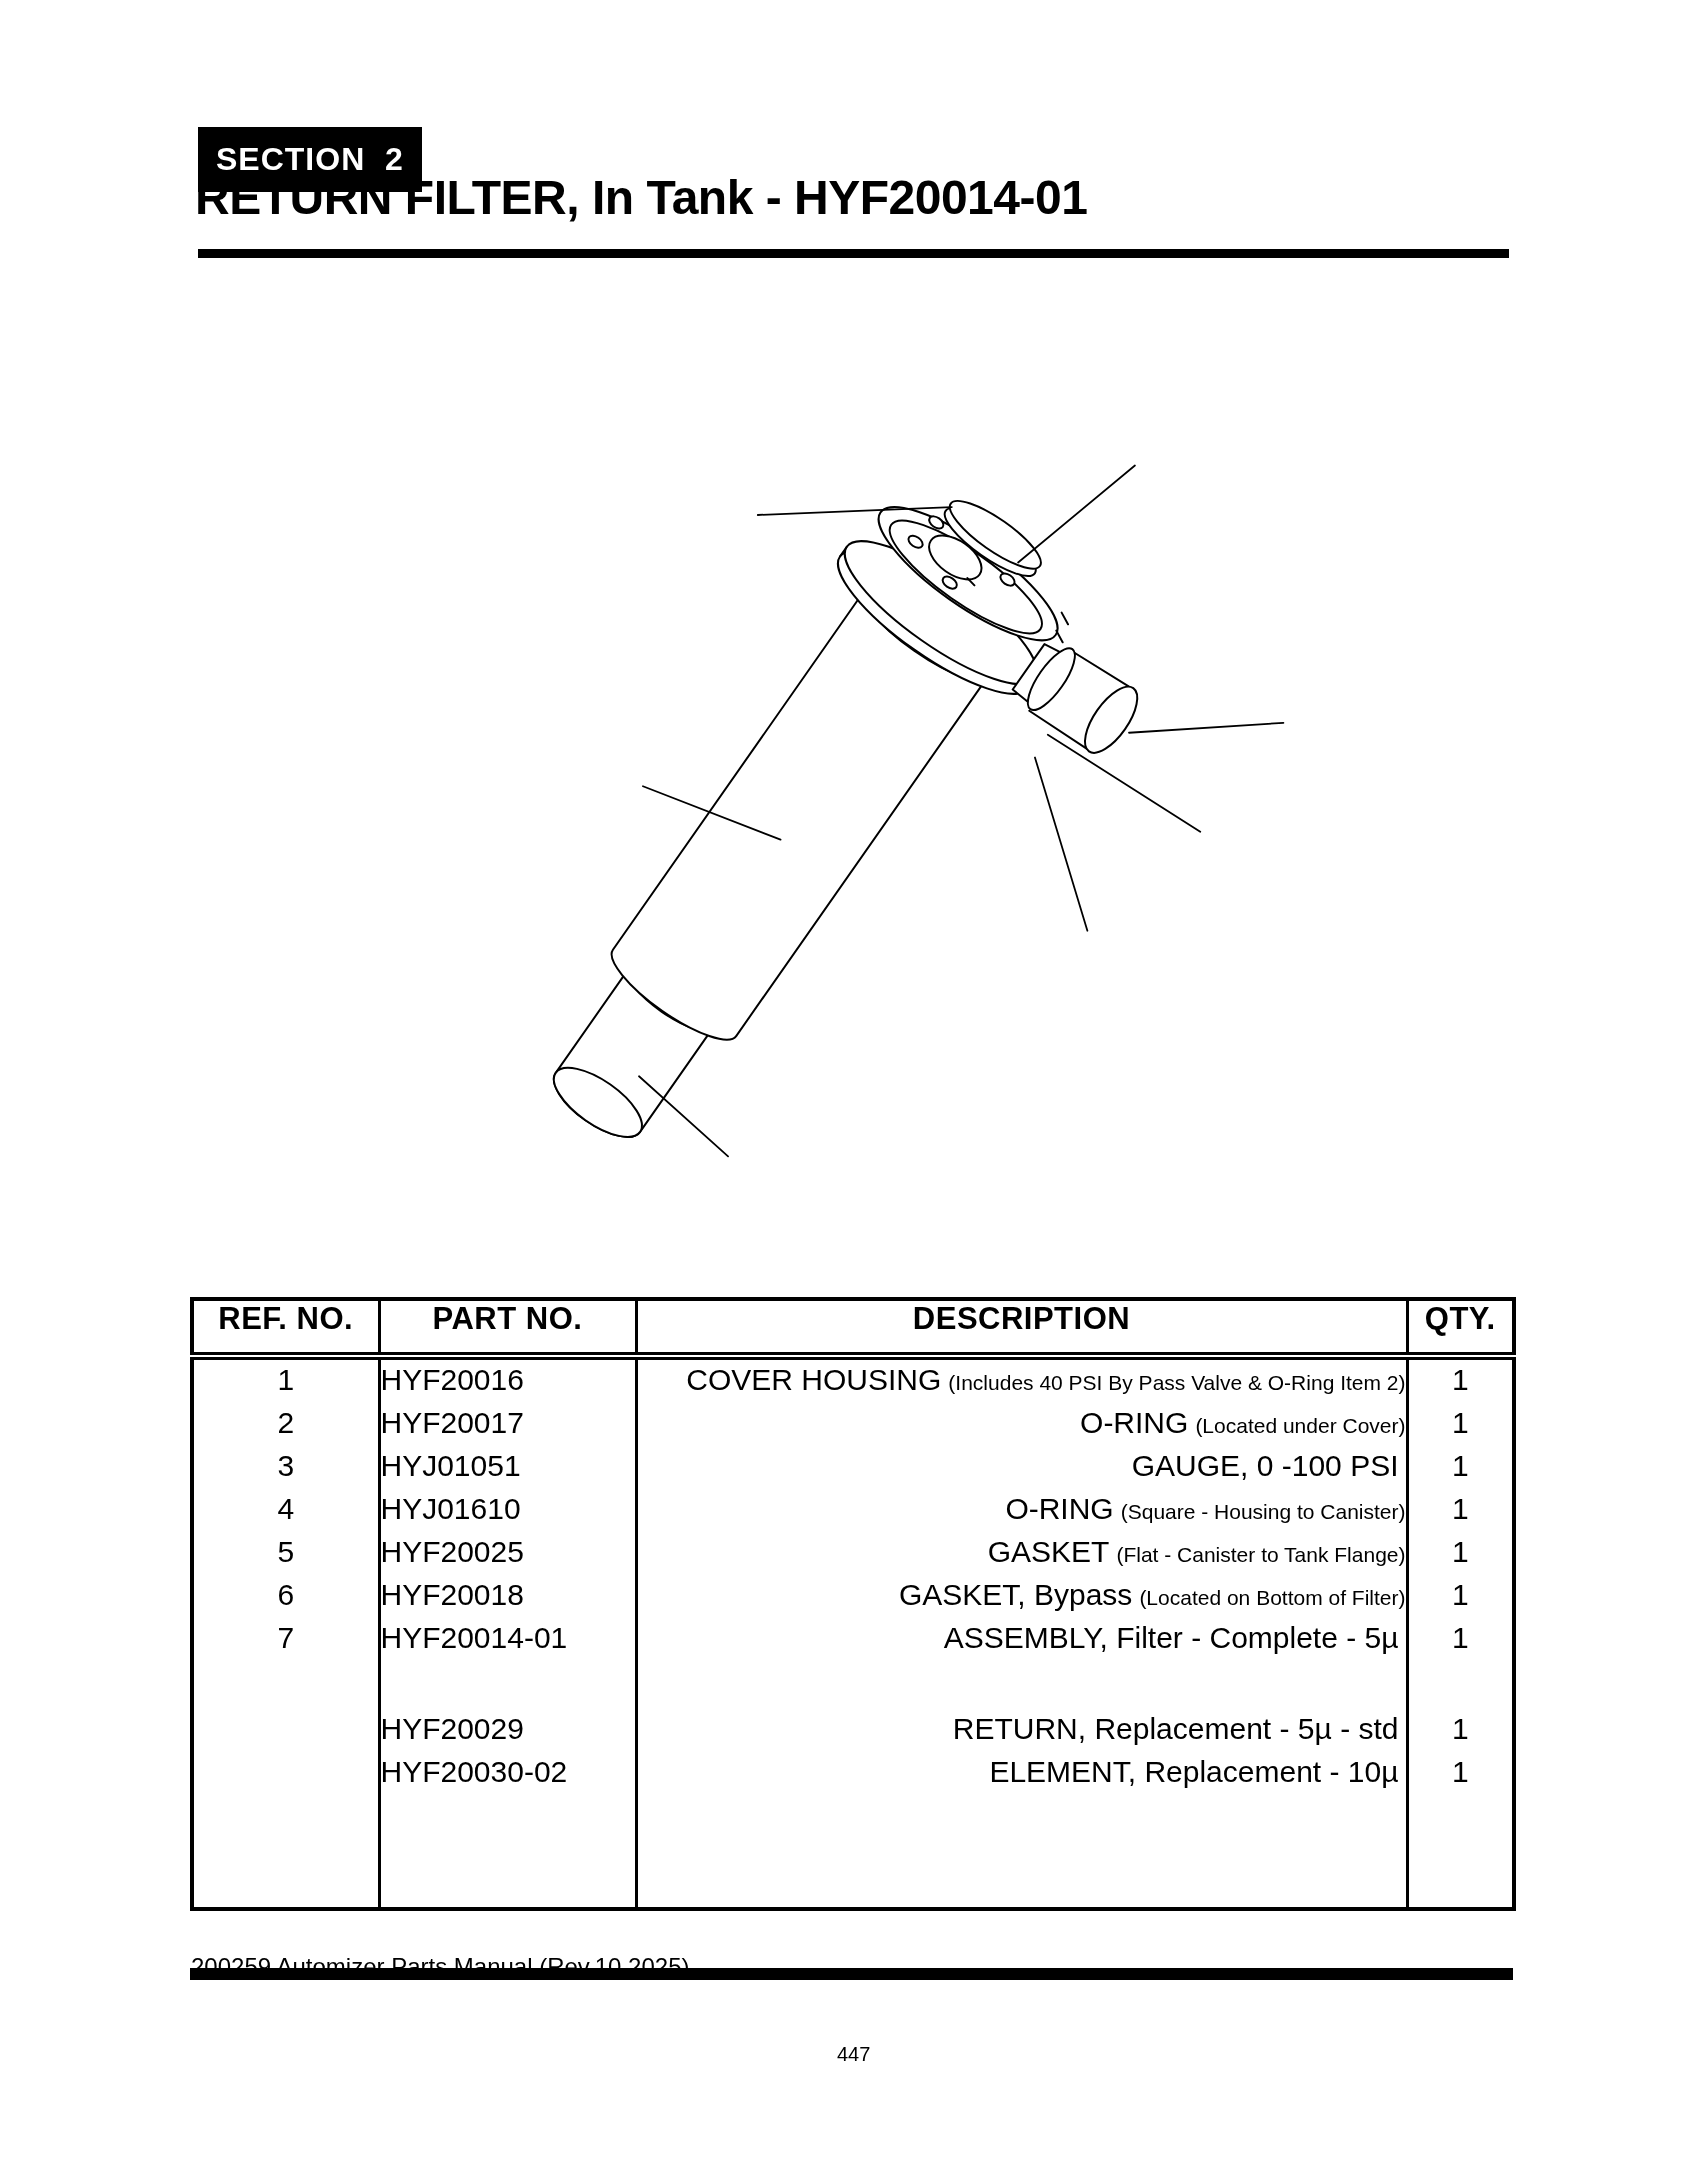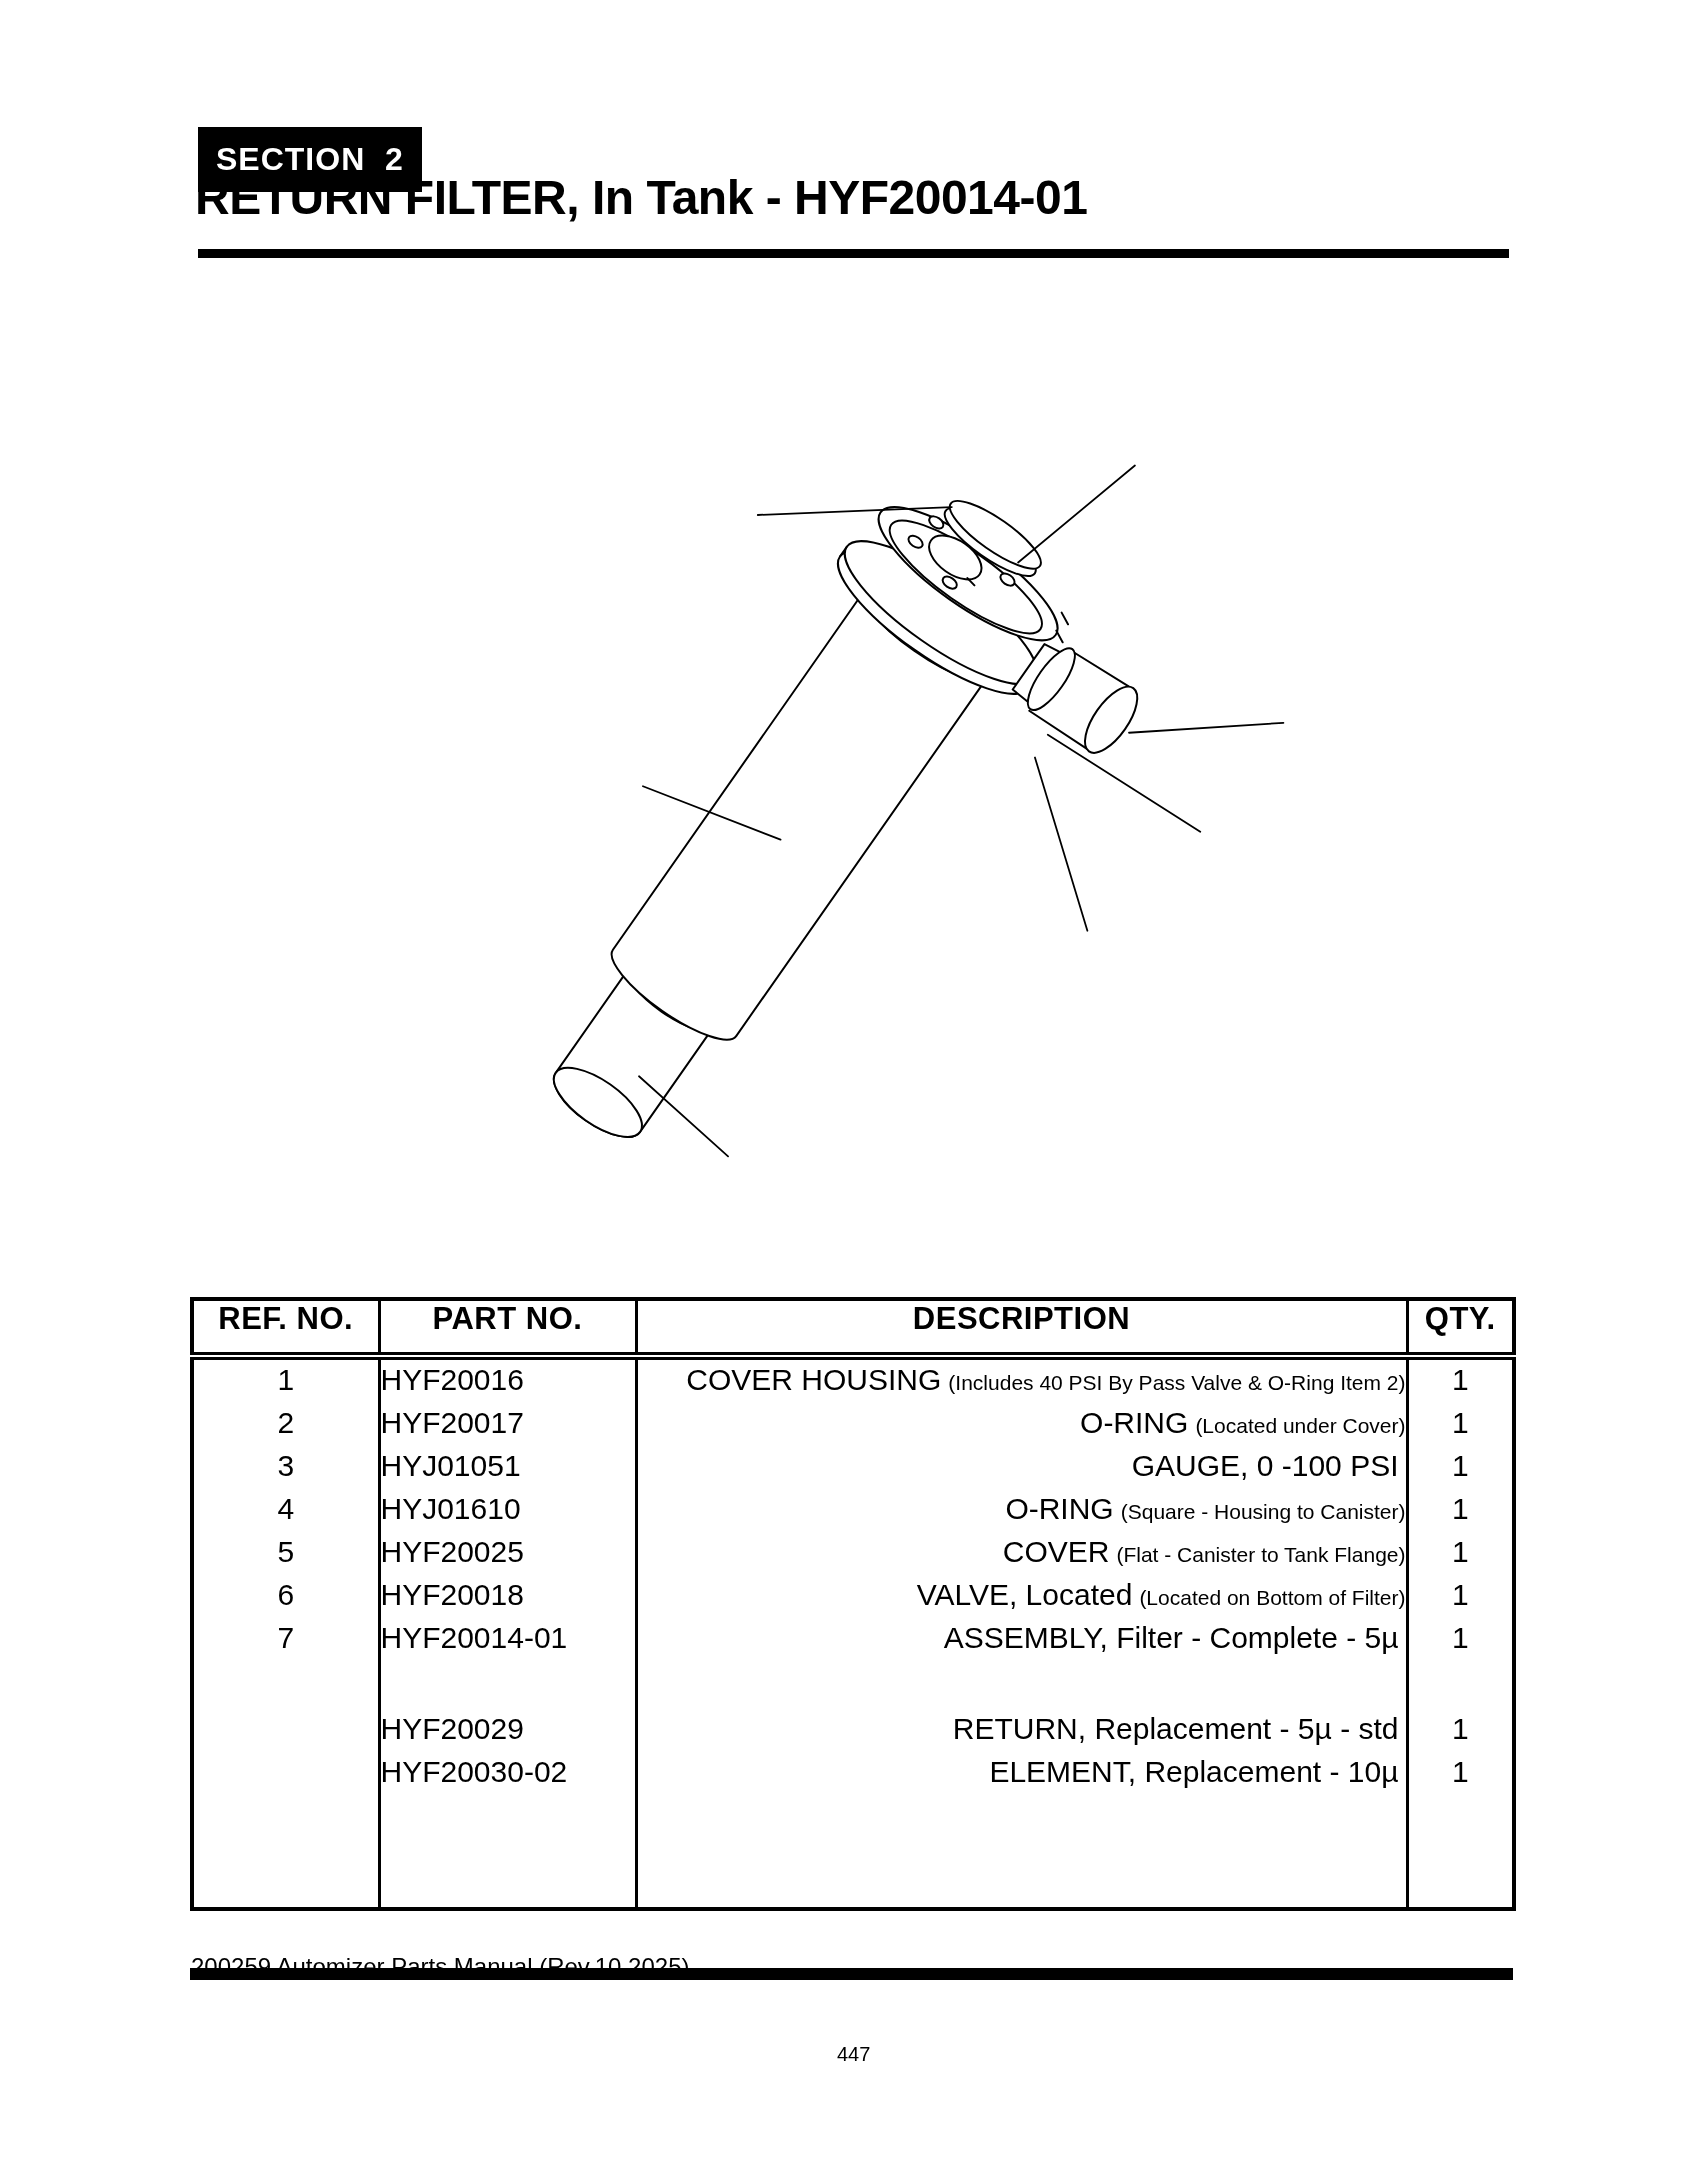--- a/index.html
+++ b/index.html
@@ -138,27 +138,27 @@
         </tr>
         <tr class="">
           <td class="c-ref v"><span>4</span></td>
           <td class="c-part v"><span>HYJ01610</span></td>
           <td class="c-desc v"><span class="desc-main">O-RING</span><span class="desc-note">(Square - Housing to Canister)</span></td>
           <td class="c-qty"><span>1</span></td>
         </tr>
         <tr class="">
           <td class="c-ref v"><span>5</span></td>
           <td class="c-part v"><span>HYF20025</span></td>
-          <td class="c-desc v"><span class="desc-main">COVER</span><span class="desc-note">(Flat - Canister to Tank Flange)</span></td>
+          <td class="c-desc v"><span class="desc-main">GASKET</span><span class="desc-note">(Flat - Canister to Tank Flange)</span></td>
           <td class="c-qty"><span>1</span></td>
         </tr>
         <tr class="">
           <td class="c-ref v"><span>6</span></td>
           <td class="c-part v"><span>HYF20018</span></td>
-          <td class="c-desc v"><span class="desc-main">VALVE, Located</span><span class="desc-note">(Located on Bottom of Filter)</span></td>
+          <td class="c-desc v"><span class="desc-main">GASKET, Bypass</span><span class="desc-note">(Located on Bottom of Filter)</span></td>
           <td class="c-qty"><span>1</span></td>
         </tr>
         <tr class="">
           <td class="c-ref v"><span>7</span></td>
           <td class="c-part v"><span>HYF20014-01</span></td>
           <td class="c-desc v"><span class="desc-main">ASSEMBLY, Filter - Complete - 5µ</span><span class="desc-note"></span></td>
           <td class="c-qty"><span>1</span></td>
         </tr>
         <tr class="spacer">
           <td class="c-ref v"><span></span></td>

